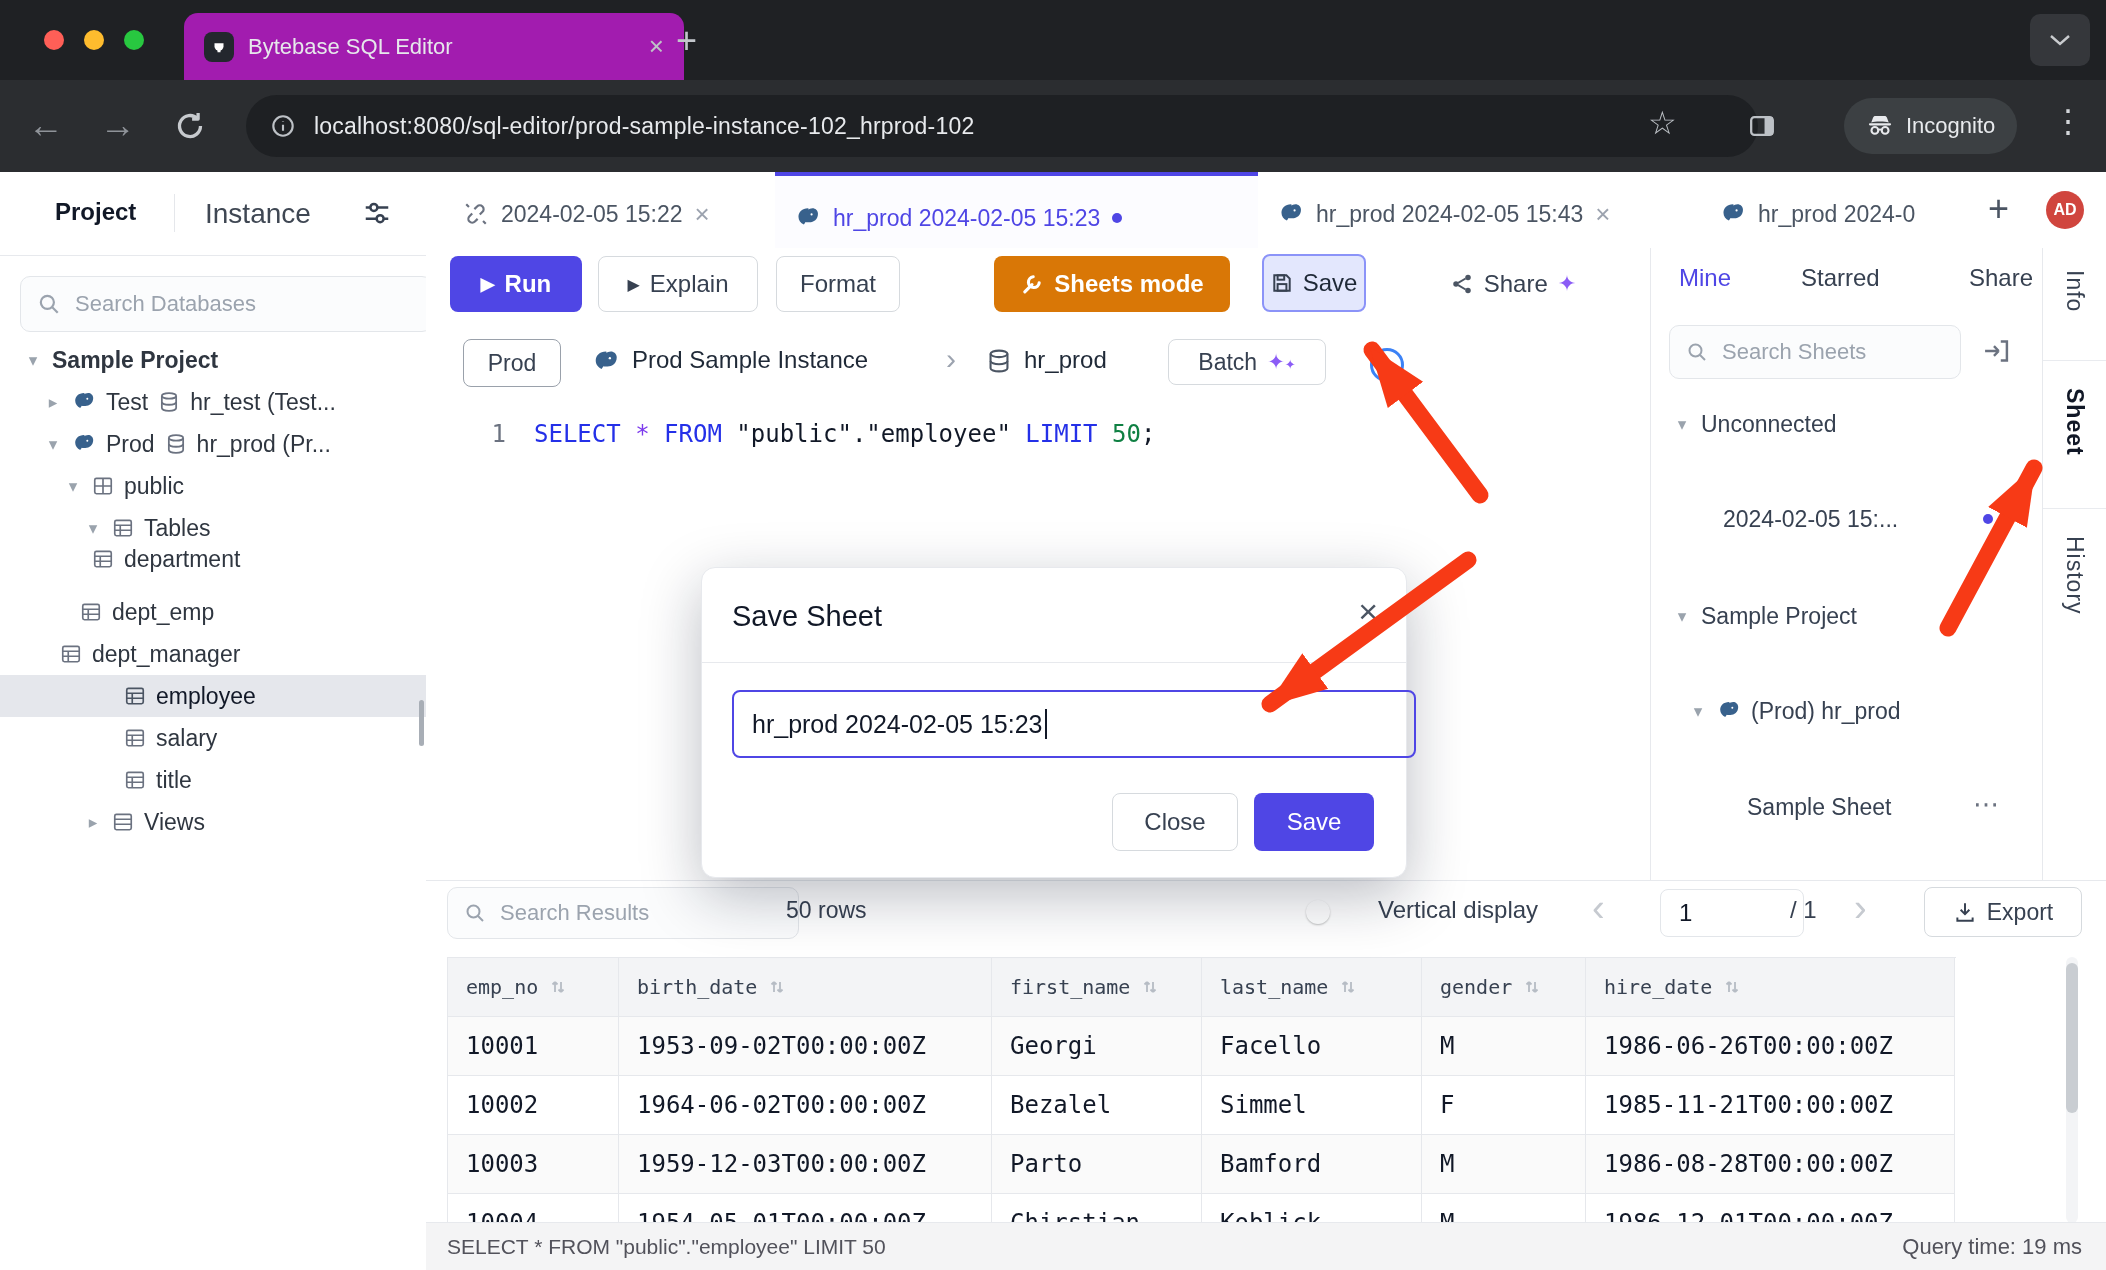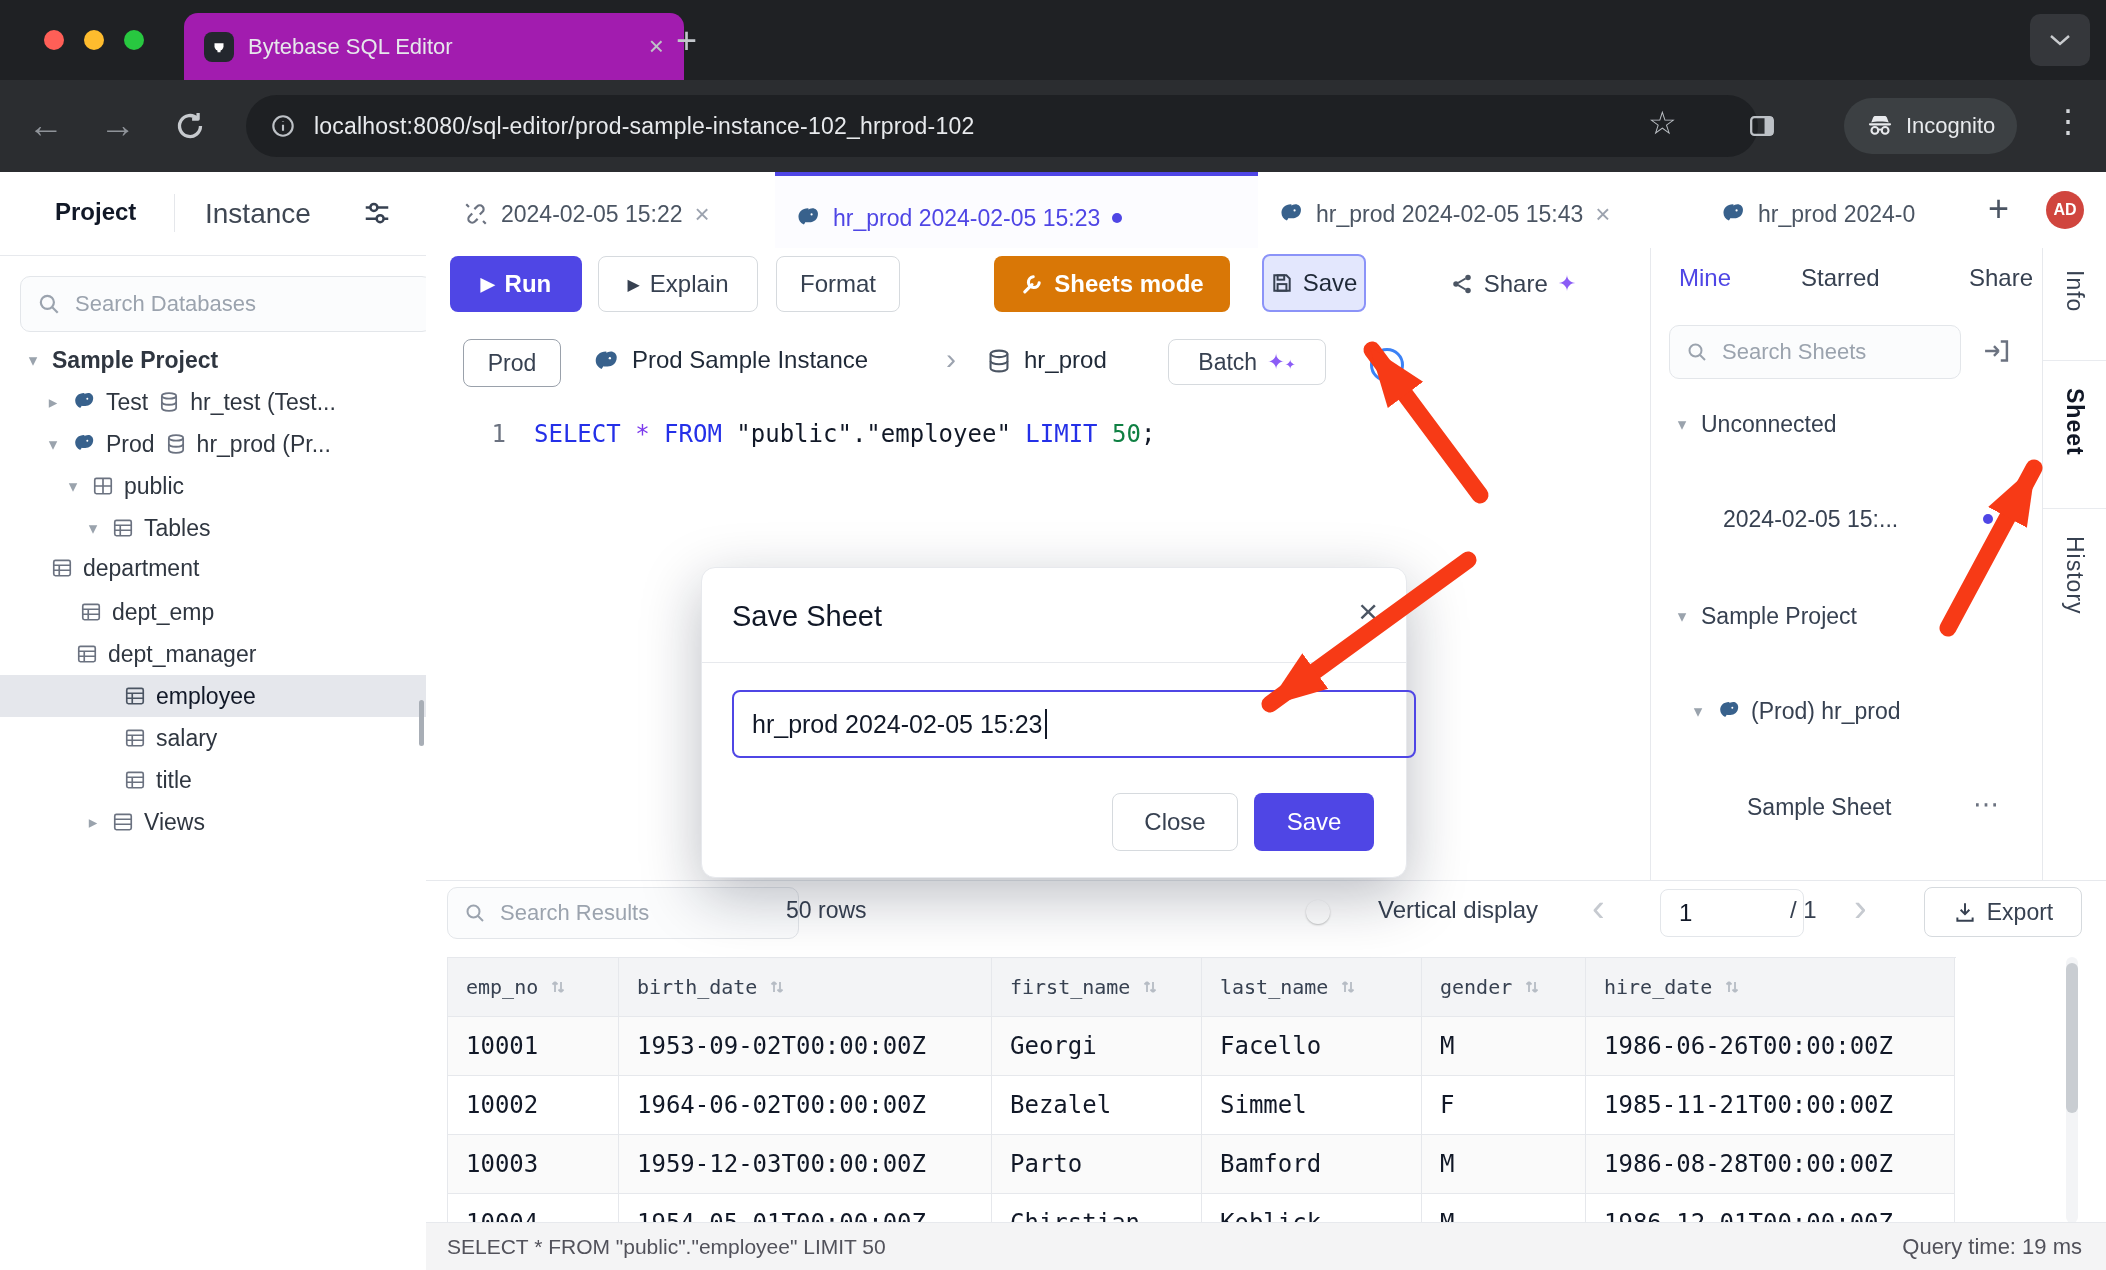--- a/index.html
+++ b/index.html
@@ -214,35 +214,35 @@
 
     <div class="abs trow" style="top:335px;padding-left:84px">
       <span class="caret">▾</span>
       <svg class="i" width="22" height="22" viewBox="0 0 20 20" fill="none" stroke="#6b7280" stroke-width="1.5">
           <rect x="2.5" y="3" width="15" height="14" rx="1.5"></rect>
           <path d="M2.5 7.5h15M7.5 7.5V17M2.5 12h15"></path>
         </svg>
       <span>Tables</span>
     </div>
 
-    <div class="abs trow" style="top:375px;padding-left:51px">
+    <div class="abs trow" style="top:366px;padding-left:92px">
       <svg class="i" width="22" height="22" viewBox="0 0 20 20" fill="none" stroke="#6b7280" stroke-width="1.5">
           <rect x="2.5" y="3" width="15" height="14" rx="1.5"></rect>
           <path d="M2.5 7.5h15M7.5 7.5V17M2.5 12h15"></path>
         </svg>
       <span>department</span>
     </div>
     <div class="abs trow" style="top:419px;padding-left:80px">
       <svg class="i" width="22" height="22" viewBox="0 0 20 20" fill="none" stroke="#6b7280" stroke-width="1.5">
           <rect x="2.5" y="3" width="15" height="14" rx="1.5"></rect>
           <path d="M2.5 7.5h15M7.5 7.5V17M2.5 12h15"></path>
         </svg>
       <span>dept_emp</span>
     </div>
-    <div class="abs trow" style="top:461px;padding-left:76px">
+    <div class="abs trow" style="top:461px;padding-left:60px">
       <svg class="i" width="22" height="22" viewBox="0 0 20 20" fill="none" stroke="#6b7280" stroke-width="1.5">
           <rect x="2.5" y="3" width="15" height="14" rx="1.5"></rect>
           <path d="M2.5 7.5h15M7.5 7.5V17M2.5 12h15"></path>
         </svg>
       <span>dept_manager</span>
     </div>
     <div class="abs trow sel" style="top:503px;padding-left:124px">
       <svg class="i" width="22" height="22" viewBox="0 0 20 20" fill="none" stroke="#4b5563" stroke-width="1.5">
           <rect x="2.5" y="3" width="15" height="14" rx="1.5"></rect>
           <path d="M2.5 7.5h15M7.5 7.5V17M2.5 12h15"></path>

